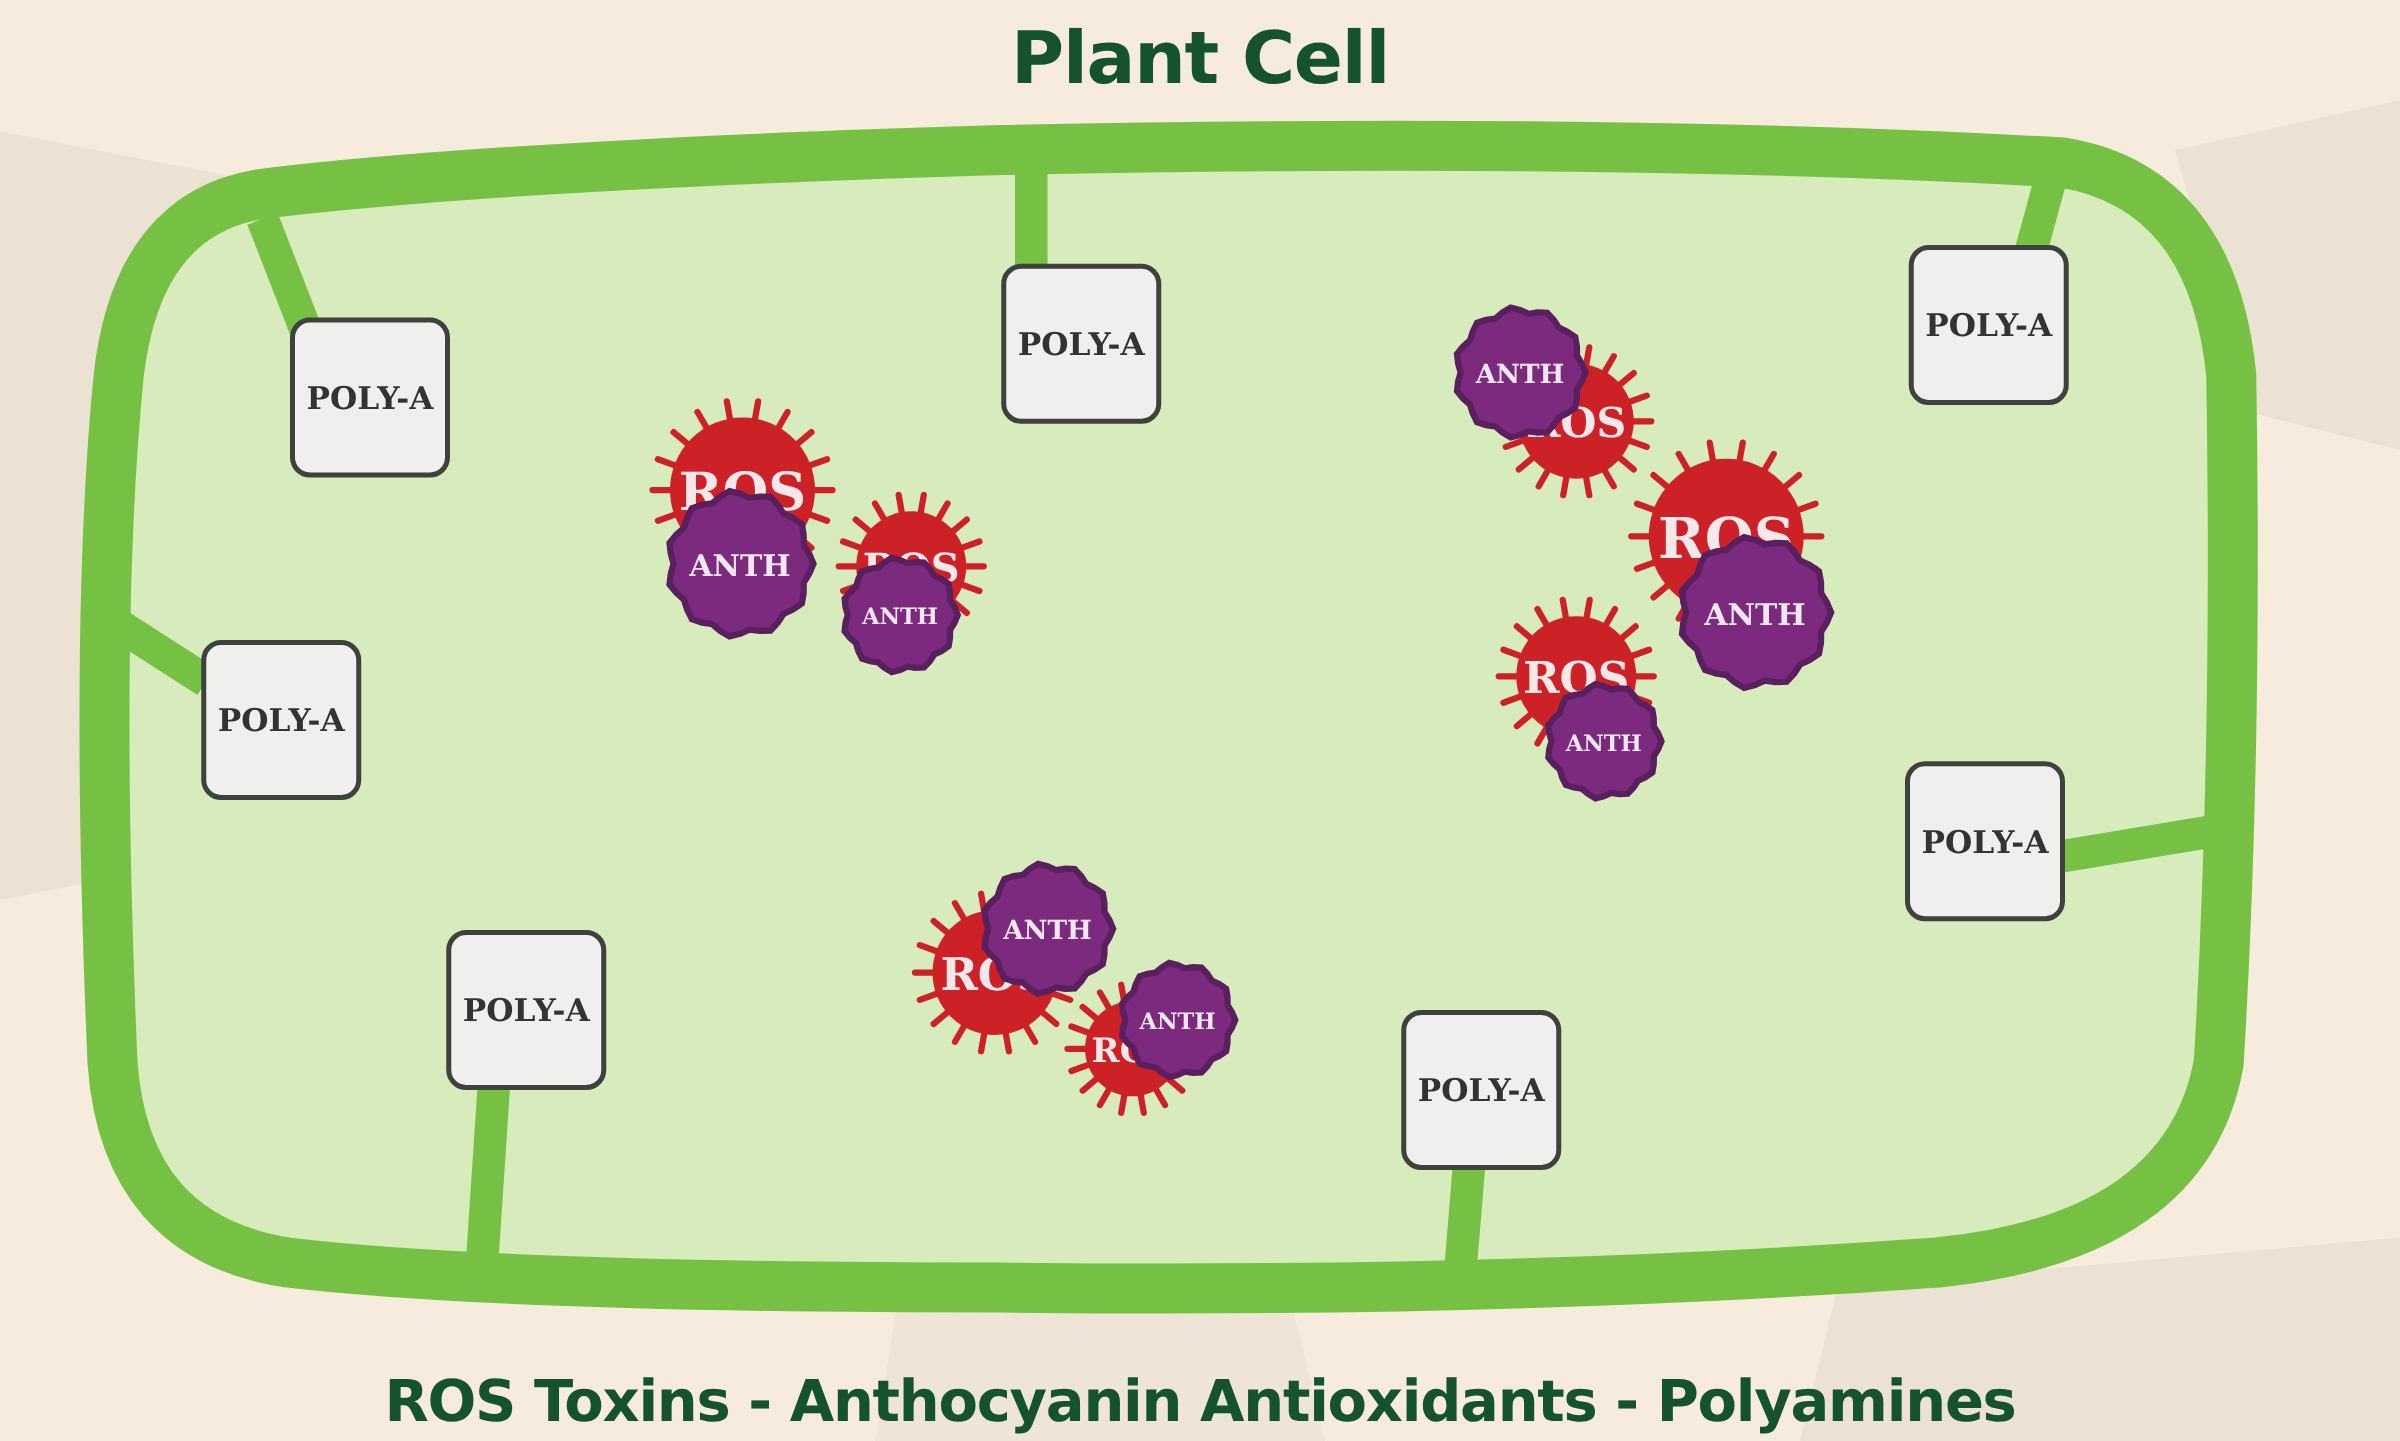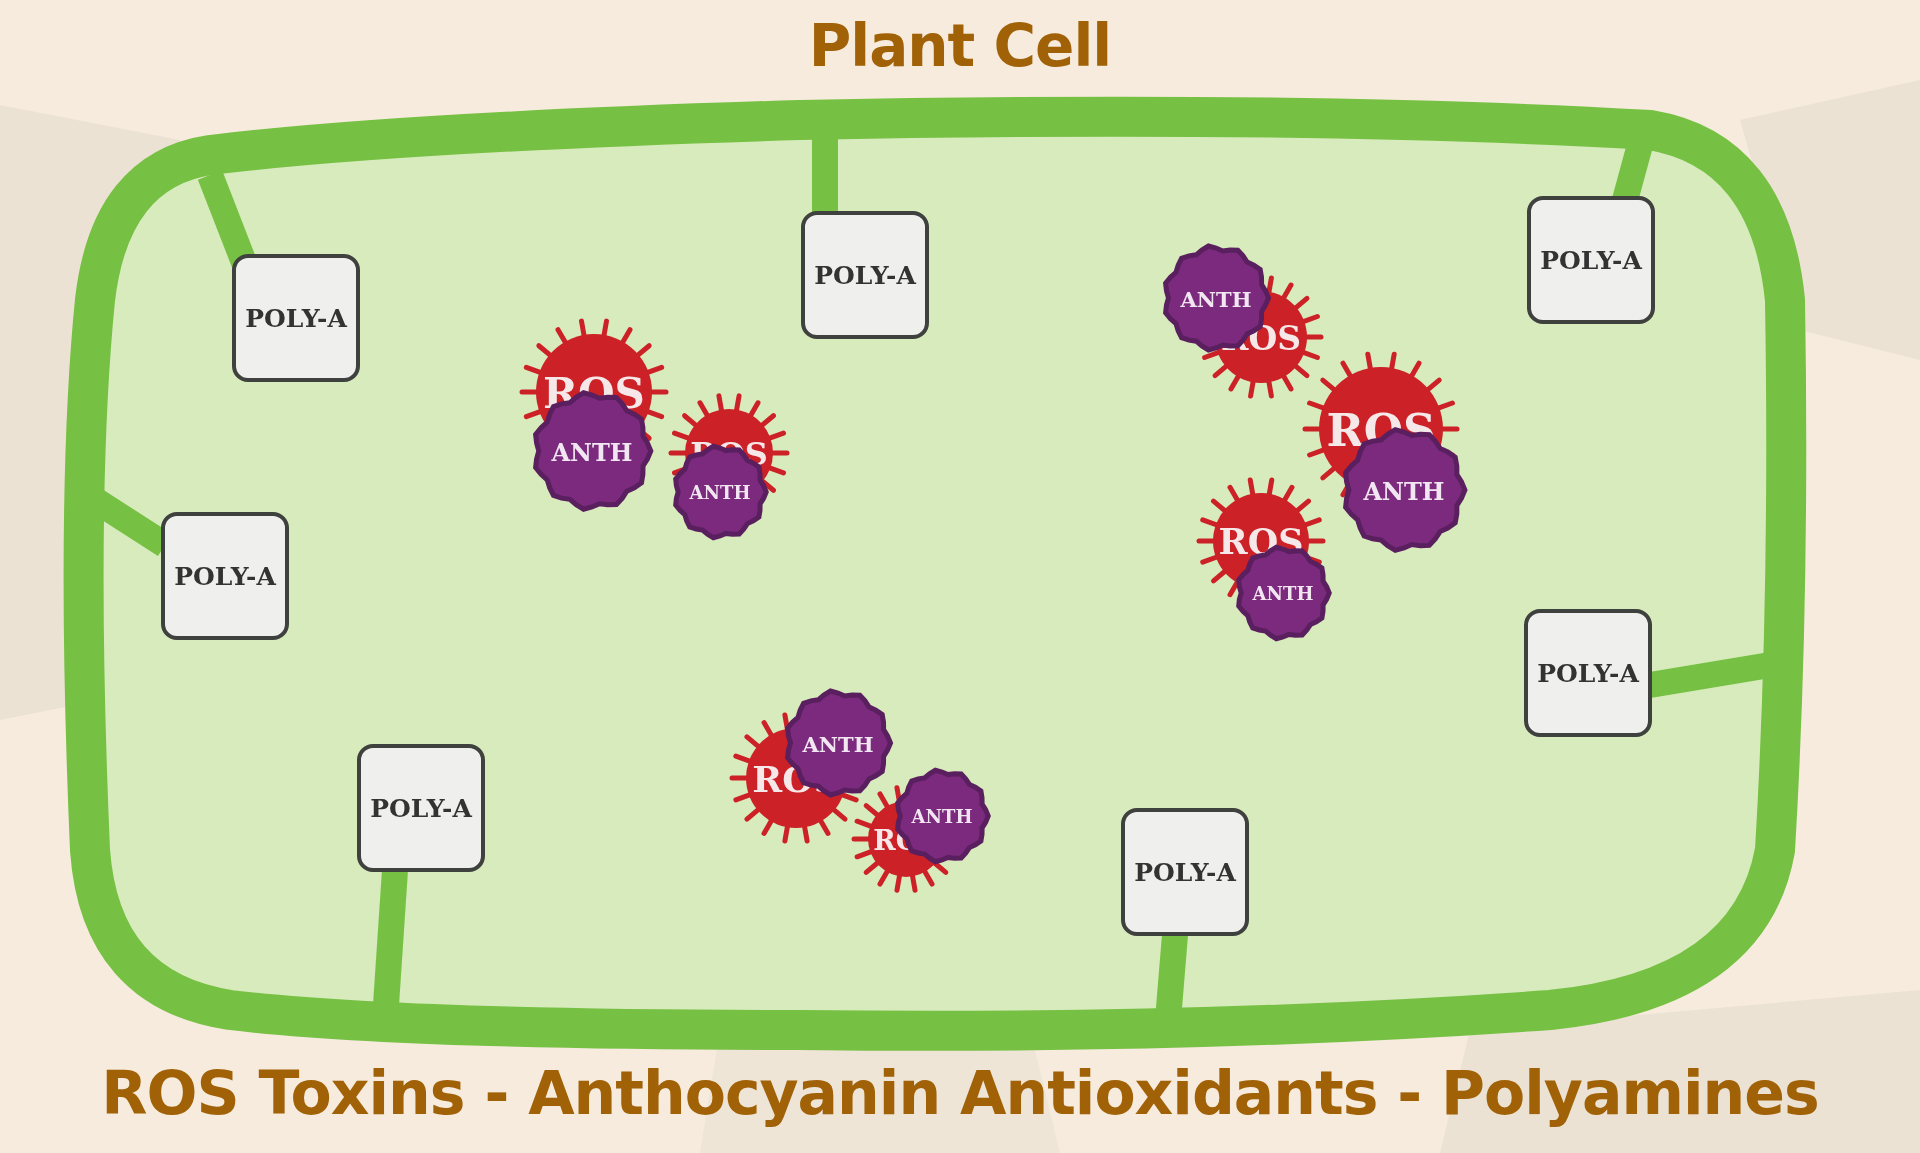--- a/index.html
+++ b/index.html
@@ -1,20 +1,20 @@
 <!DOCTYPE html>
 <html><head>
 <meta charset="utf-8">
 <style>
   html,body{margin:0;padding:0;}
   body{width:1920px;height:1153px;overflow:hidden;background:#f6ebdd;position:relative;font-family:"Liberation Sans",sans-serif;}
   #stage{position:absolute;left:0;top:0;width:1920px;height:1153px;}
-  .title{position:absolute;left:0;width:1920px;text-align:center;color:#a16207;font-family:"DejaVu Sans",sans-serif;font-weight:bold;}
+  .title{position:absolute;left:0;width:1920px;text-align:center;color:#14532d;font-family:"DejaVu Sans",sans-serif;font-weight:bold;}
   #title-top{top:12px;font-size:58px;letter-spacing:-1px;}
-  #title-bottom{top:1058px;font-size:60px;letter-spacing:-1px;}
+  #title-bottom{top:1094px;font-size:46px;letter-spacing:-1px;}
   .label{font-family:"DejaVu Serif",serif;font-weight:bold;}
 </style>
 </head>
 <body>
 
 <svg id="stage" width="1920" height="1153" viewBox="0 0 1920 1153" xmlns="http://www.w3.org/2000/svg">
 
   <g>
     <path d="M0,105 L180,140 L100,700 L0,720 Z" fill="#ece2d3"></path>
     <path d="M1740,120 L1920,80 L1920,360 L1800,330 Z" fill="#ece2d3"></path>

